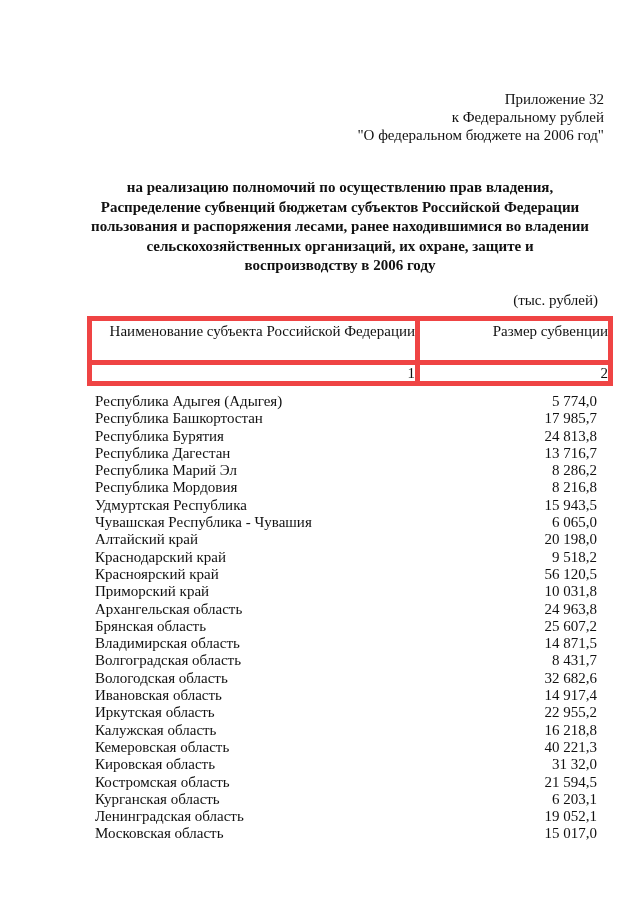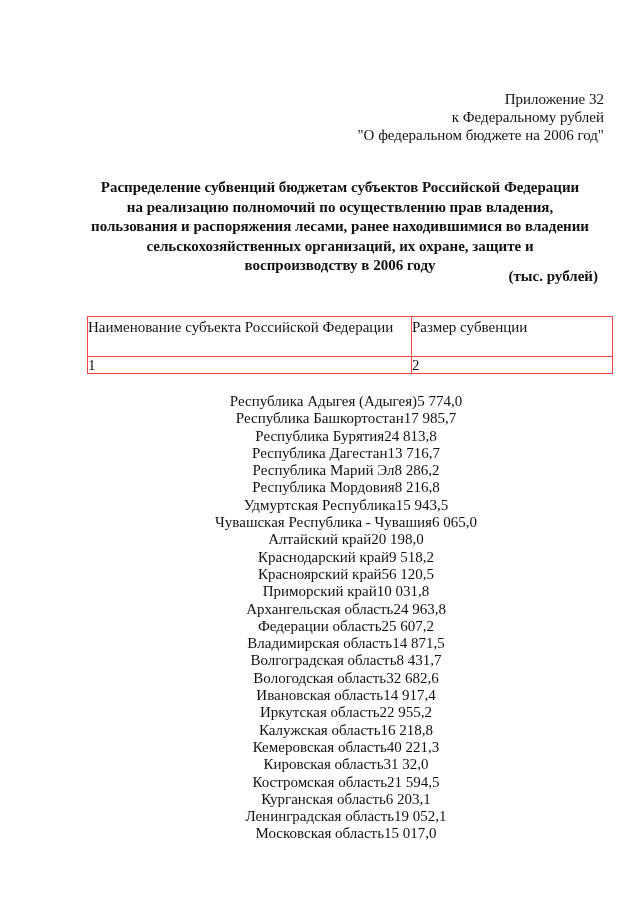--- a/index.html
+++ b/index.html
@@ -1,39 +1,39 @@
 <!DOCTYPE html>
 <html><head>
 <meta charset="utf-8">
 <style>
   html, body { margin: 0; padding: 0; background: #ffffff; }
   body { width: 640px; height: 900px; position: relative; overflow: hidden; color: #111; font-family: "Liberation Serif", serif; }
   .appendix { position: absolute; right: 36px; top: 90px; width: 300px; text-align: right; font-size: 15px; line-height: 18px; }
   .title { position: absolute; left: 80px; width: 520px; top: 178px; text-align: center; font-weight: bold; font-size: 15px; line-height: 19.5px; }
-  .units { position: absolute; right: 42px; top: 268px; font-size: 15px; font-weight: bold; }
+  .units { position: absolute; right: 42px; top: 292px; font-size: 15px; }
   table.hdr { position: absolute; left: 87px; top: 316px; width: 526px; border-collapse: collapse; font-size: 15px; }
-  table.hdr td { border: 1px solid #ef4444; padding: 0; text-align: left; vertical-align: top; }
+  table.hdr td { border: 5px solid #ef4444; padding: 0; text-align: right; vertical-align: top; }
   table.hdr td.c1 { width: 323px; }
   table.hdr tr.head td { height: 37px; padding-top: 2px; }
   table.hdr tr.num td { height: 16px; line-height: 16px; }
   .rows { position: absolute; left: 95px; top: 393px; width: 502px; }
-  .row { display: flex; justify-content: center; font-size: 15px; line-height: 17.3px; height: 17.3px; }
+  .row { display: flex; justify-content: space-between; font-size: 15px; line-height: 17.3px; height: 17.3px; }
 </style>
 </head>
 <body>
 
 <div class="appendix">
   <div>Приложение 32</div>
   <div>к Федеральному рублей</div>
   <div>"О федеральном  бюджете на 2006 год"</div>
 </div>
 
 <div class="title">
+  <div>на реализацию полномочий по осуществлению прав владения,</div>
   <div>Распределение субвенций  бюджетам субъектов Российской Федерации</div>
-  <div>на реализацию полномочий по осуществлению прав владения,</div>
   <div>пользования и распоряжения лесами, ранее находившимися во владении</div>
   <div>сельскохозяйственных   организаций,   их   охране,  защите и</div>
   <div>воспроизводству  в 2006 году</div>
 </div>
 
 <div class="units">(тыс. рублей)</div>
 
 <table class="hdr">
   <tbody>
       <tr class="head">
@@ -94,21 +94,21 @@
     </div>
     <div class="row">
       <span>Приморский край</span>
       <span>10 031,8</span>
     </div>
     <div class="row">
       <span>Архангельская область</span>
       <span>24 963,8</span>
     </div>
     <div class="row">
-      <span>Федерации область</span>
+      <span>Брянская область</span>
       <span>25 607,2</span>
     </div>
     <div class="row">
       <span>Владимирская область</span>
       <span>14 871,5</span>
     </div>
     <div class="row">
       <span>Волгоградская область</span>
       <span>8 431,7</span>
     </div>

